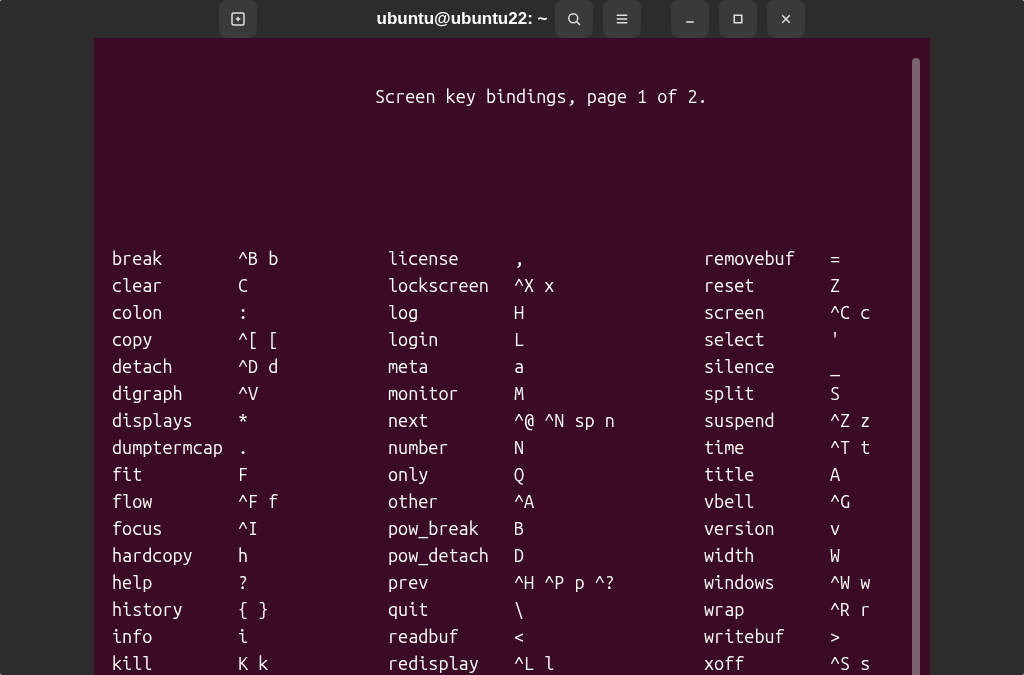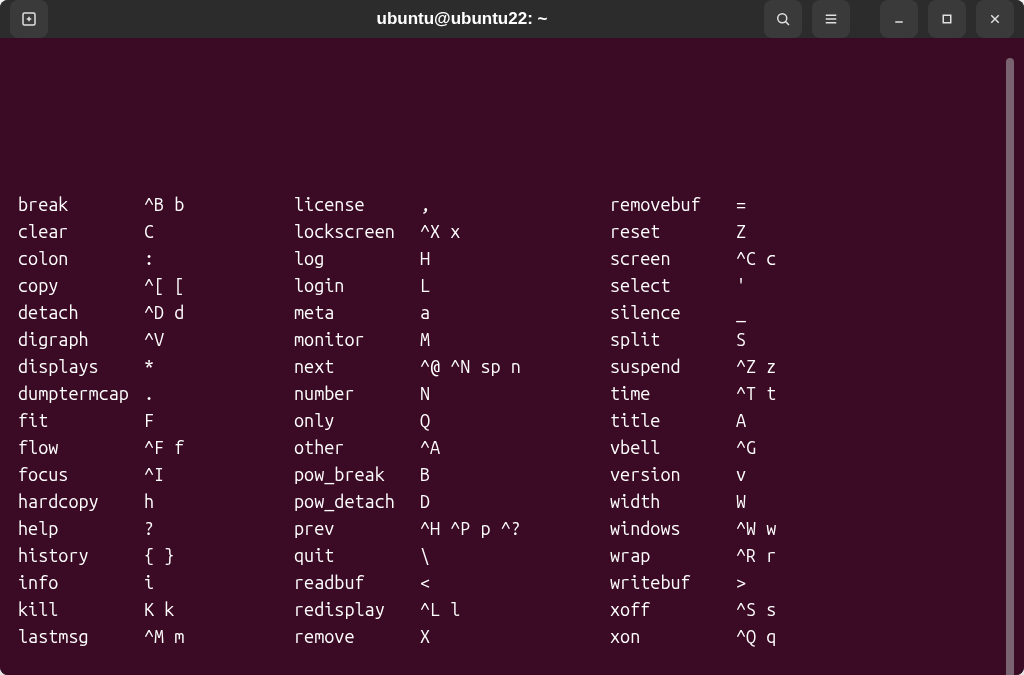--- a/index.html
+++ b/index.html
@@ -12,25 +12,26 @@
       font-family: sans-serif;
       display: flex;
       justify-content: center;
       align-items: center;
       min-height: 100vh;
     }
     .window {
       width: 1024px;
       height: 675px;
       background: #2c2c2c;
-      border-radius: 8px;
+      border-radius: 2px;
       overflow: hidden;
       box-shadow: 0 4px 20px rgba(0,0,0,0.3);
       display: flex;
       flex-direction: column;
+      align-items: center;
     }
     .titlebar {
       background: #2c2c2c;
       height: 50px;
       display: flex;
       align-items: center;
       padding: 0 10px;
       gap: 8px;
     }
     .titlebar-left {
@@ -172,20 +173,21 @@
         <svg viewBox="0 0 24 24">
           <line x1="7" y1="7" x2="17" y2="17"></line>
           <line x1="17" y1="7" x2="7" y2="17"></line>
         </svg>
       </div>
     </div>
   </div>
 
   <div class="terminal">
     <div class="terminal-content">
+<div class="header-line">Screen key bindings, page 1 of 2.</div>
 <div>&nbsp;</div>
 <div>&nbsp;</div>
 <div class="bindings">
 <div class="col col1-cmd" id="c1c">break
 clear
 colon
 copy
 detach
 digraph
 displays

